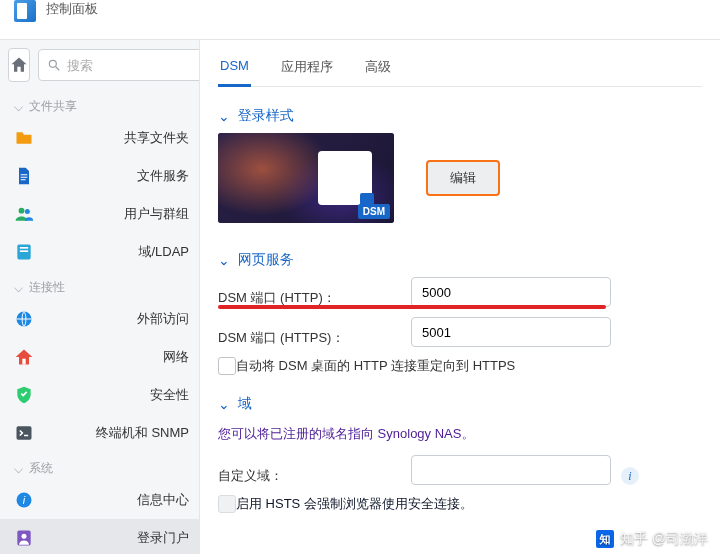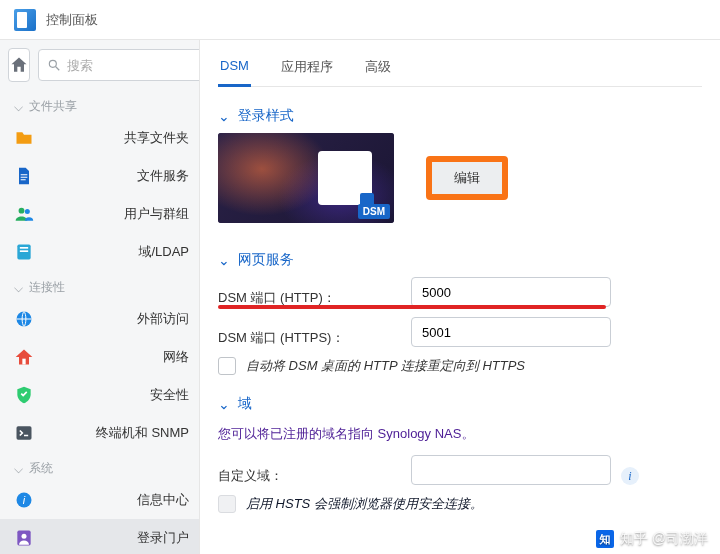--- a/index.html
+++ b/index.html
@@ -1,18 +1,18 @@
 <!DOCTYPE html>
 <html><head>
   <meta charset="utf-8">
   <style>
     * { margin: 0; padding: 0; box-sizing: border-box; font-family: "Microsoft YaHei", Arial, sans-serif; }
     body { width: 720px; height: 554px; overflow: hidden; background: #fff; font-size: 13px; color: #333; }
 
-    .titlebar { height: 40px; display: flex; align-items: center; padding: 0 14px; border-bottom: 1px solid #e6e6e6; }
+    .titlebar { height: 40px; display: flex; align-items: flex-start; padding: 0 14px; border-bottom: 1px solid #e6e6e6; }
     .titlebar .icon { width: 22px; height: 22px; margin-right: 10px; background: linear-gradient(135deg,#4a9fe8,#1a70c8); border-radius: 2px; position: relative; }
     .titlebar .icon::after { content: ""; position: absolute; left: 3px; top: 3px; width: 10px; height: 16px; background: #fff; border-radius: 1px; }
     .titlebar .title { color: #555; }
 
     .layout { display: flex; height: 514px; }
 
     .sidebar { width: 200px; background: #f5f6f7; border-right: 1px solid #e6e6e6; height: 100%; overflow: hidden; }
     .sb-search-row { display: flex; align-items: center; padding: 8px 10px 8px 8px; gap: 8px; }
     .home-btn { width: 38px; height: 34px; border: 1px solid #d0d4d9; border-radius: 4px; display: flex; align-items: center; justify-content: center; background: #fff; }
     .search-wrap { flex: 1; height: 32px; border: 1px solid #d0d4d9; border-radius: 4px; display: flex; align-items: center; padding: 0 8px; background: #fff; color: #888; }
@@ -39,28 +39,28 @@
     .login-style-row { display: flex; align-items: center; gap: 32px; margin-bottom: 18px; }
     .preview { width: 176px; height: 90px; border-radius: 3px; background: #3a2e57; position: relative; overflow: hidden; }
     .preview::before { content: ""; position: absolute; inset: 0; background:
       radial-gradient(ellipse 60% 80% at 25% 40%, rgba(255,120,60,.55), transparent 65%),
       radial-gradient(ellipse 60% 80% at 70% 70%, rgba(60,40,130,.9), transparent 60%),
       linear-gradient(135deg,#2b2248,#1a1533); }
     .preview .panel { position: absolute; right: 22px; top: 18px; width: 54px; height: 54px; background: #fff; border-radius: 4px; }
     .preview .panel::after { content: ""; position: absolute; right: -2px; bottom: -2px; width: 14px; height: 14px; background: #1866c8; border-radius: 2px; }
     .dsm-badge { position: absolute; right: 4px; bottom: 4px; background: #1866c8; color: #fff; font-size: 10px; font-weight: 600; padding: 2px 5px; border-radius: 2px; }
 
-    .edit-btn { padding: 7px 22px; background: #eceef0; border: 6px solid #f97316; border-radius: 4px; cursor: pointer; color: #333; }
+    .edit-btn { padding: 7px 22px; background: #eceef0; border: 2px solid #f97316; border-radius: 4px; cursor: pointer; color: #333; }
 
     .form-row { display: flex; align-items: flex-end; margin-bottom: 10px; }
     .form-label { width: 172px; color: #333; }
     .text-input { width: 200px; height: 30px; border: 1px solid #c9ced5; border-radius: 4px; padding: 0 10px; font-family: inherit; font-size: 13px; margin-left: 21px; }
 
     .underline-red { position: absolute; height: 4px; background: #e02424; border-radius: 3px; }
-    .checkbox-row { display: flex; align-items: center; gap: 10px; margin: 3px 0 10px 0; font-style: italic; }
+    .checkbox-row { display: flex; align-items: center; margin: 3px 0 10px 0; }
     .cb { width: 18px; height: 18px; border: 1px solid #c0c4c9; border-radius: 3px; background: #fff; }
     .cb.disabled { background: #f0f1f3; border-color: #dadce0; }
     .muted-text { color: #0f172a; }
 
     .note-row { margin: 4px 0 16px 0; color: #333; }
     .note-label { color: #e02424; margin-right: 6px; }
     .link { color: #1866c8; text-decoration: underline; cursor: pointer; }
 
     .desc { color: #4c1d95; margin: 4px 0 12px 0; }
     .info-badge { width: 18px; height: 18px; border-radius: 50%; background: #e6f0fb; color: #1866c8; display: inline-flex; align-items: center; justify-content: center; font-style: italic; font-size: 12px; font-family: Georgia,serif; margin-left: 10px; }

